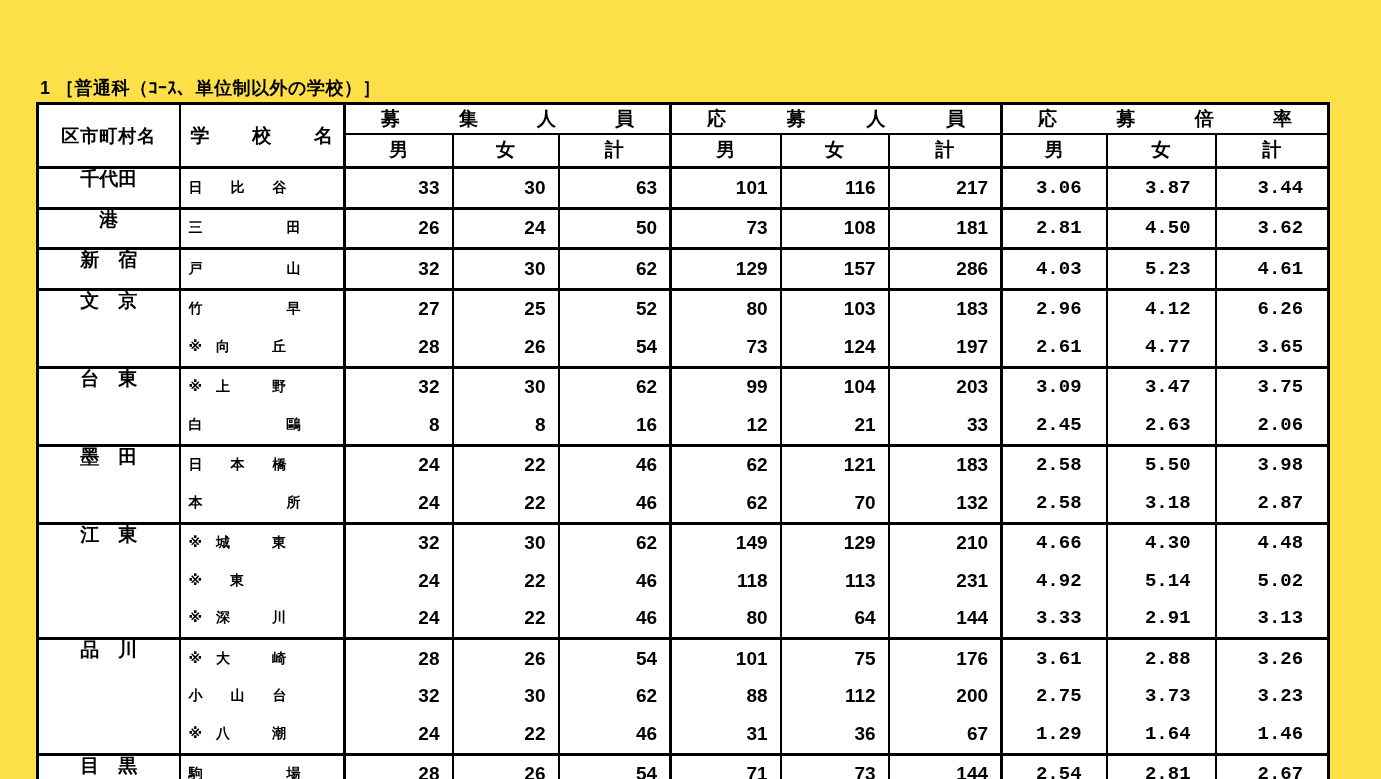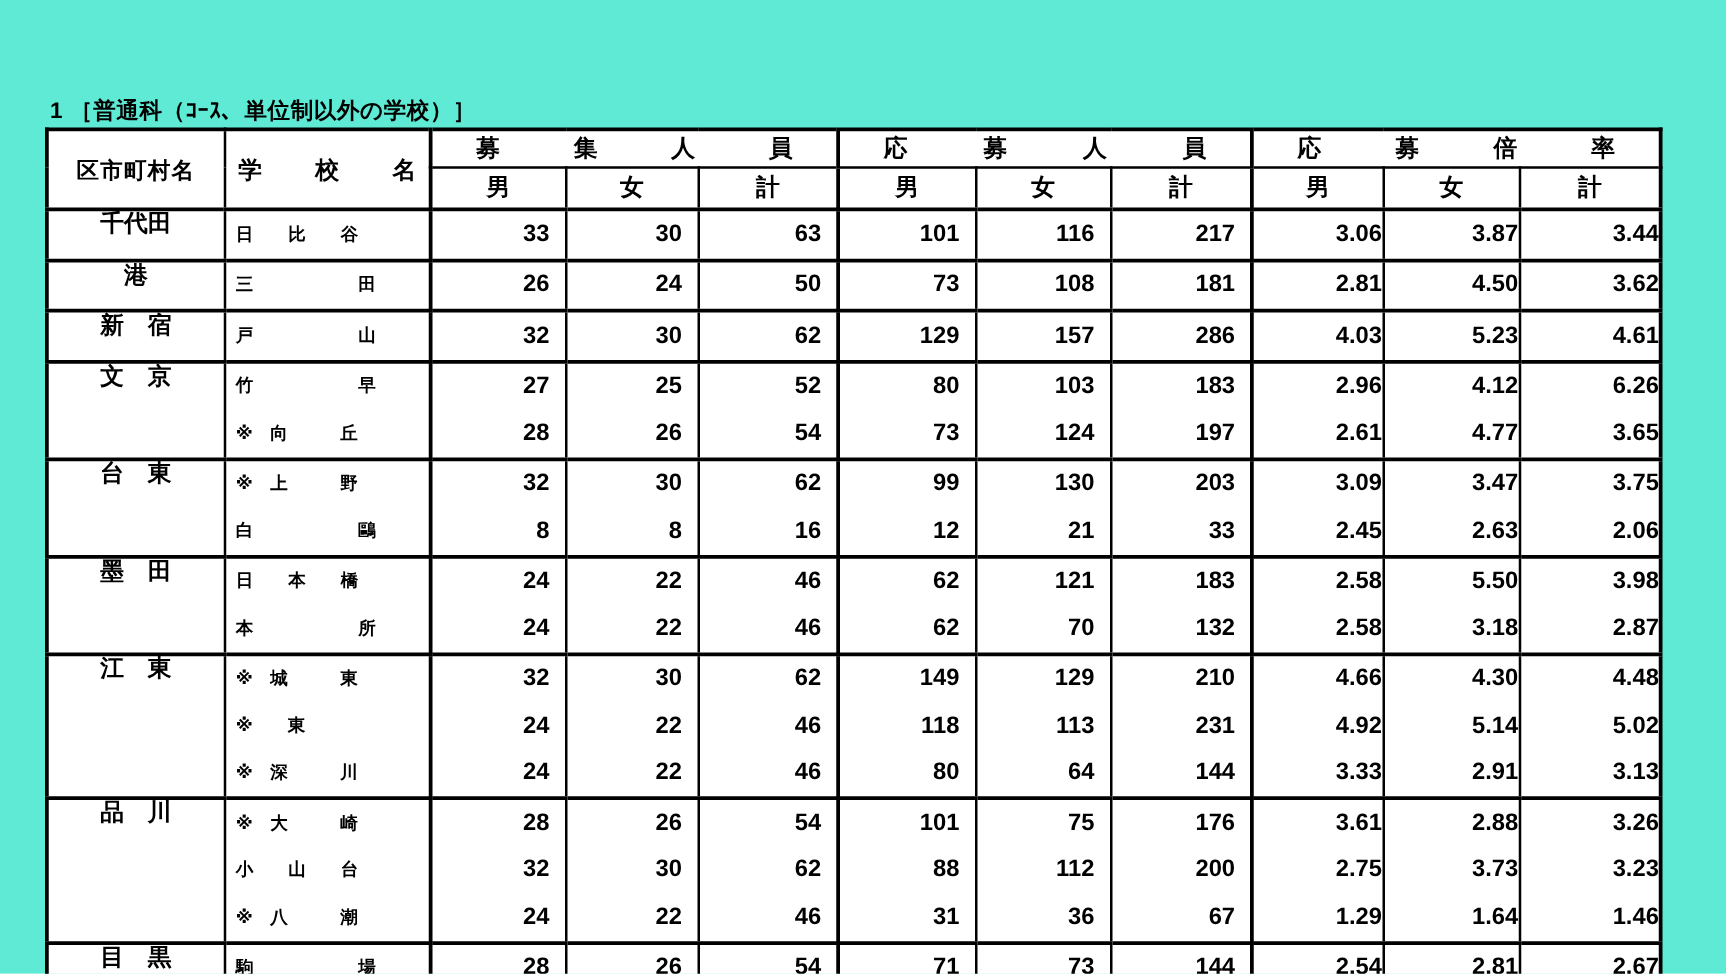--- a/index.html
+++ b/index.html
@@ -3,21 +3,21 @@
 <meta charset="utf-8">
 <style>
   * { margin:0; padding:0; box-sizing:border-box; }
   html, body {
     width:1381px; height:779px;
     background:#ffffff;
     overflow:hidden;
     font-family:"Liberation Sans","DejaVu Sans",sans-serif;
     color:#000000;
   }
-  .page { position:relative; width:1381px; height:779px; background:#5eead4; }
+  .page { position:relative; width:1381px; height:779px; background:#fde047; }
 
   .doc-title {
     position:absolute; left:40px; top:76px;
     font-size:18px; font-weight:bold; letter-spacing:0.5px;
     white-space:pre;
   }
 
   table.stats {
     position:absolute; left:36px; top:102px;
     border-collapse:collapse; table-layout:fixed;
@@ -45,21 +45,21 @@
     font-size:19px; font-weight:600; white-space:pre;
   }
   .school-line {
     white-space:pre; padding-left:8px;
     font-size:14px; font-weight:600;
   }
   .num-line {
     justify-content:flex-end; padding-right:12px;
     font-size:19px; font-weight:600;
   }
-  .ratio-line { padding-right:0; }
+  .ratio-line { padding-right:24px;font-family:Liberation Mono, monospace; }
 </style>
 </head>
 <body>
 
 <div class="page">
 
   <div class="doc-title">1 ［普通科（ｺｰｽ、単位制以外の学校）］</div>
 
   <table class="stats">
     <colgroup>
@@ -291,21 +291,21 @@
           </td>
           <td class="thick-r">
             <div class="line num-line">62</div>
             <div class="line num-line">16</div>
           </td>
           <td class="">
             <div class="line num-line">99</div>
             <div class="line num-line">12</div>
           </td>
           <td class="">
-            <div class="line num-line">130</div>
+            <div class="line num-line">104</div>
             <div class="line num-line">21</div>
           </td>
           <td class="thick-r">
             <div class="line num-line">203</div>
             <div class="line num-line">33</div>
           </td>
           <td class="">
             <div class="line num-line ratio-line">3.09</div>
             <div class="line num-line ratio-line">2.45</div>
           </td>

